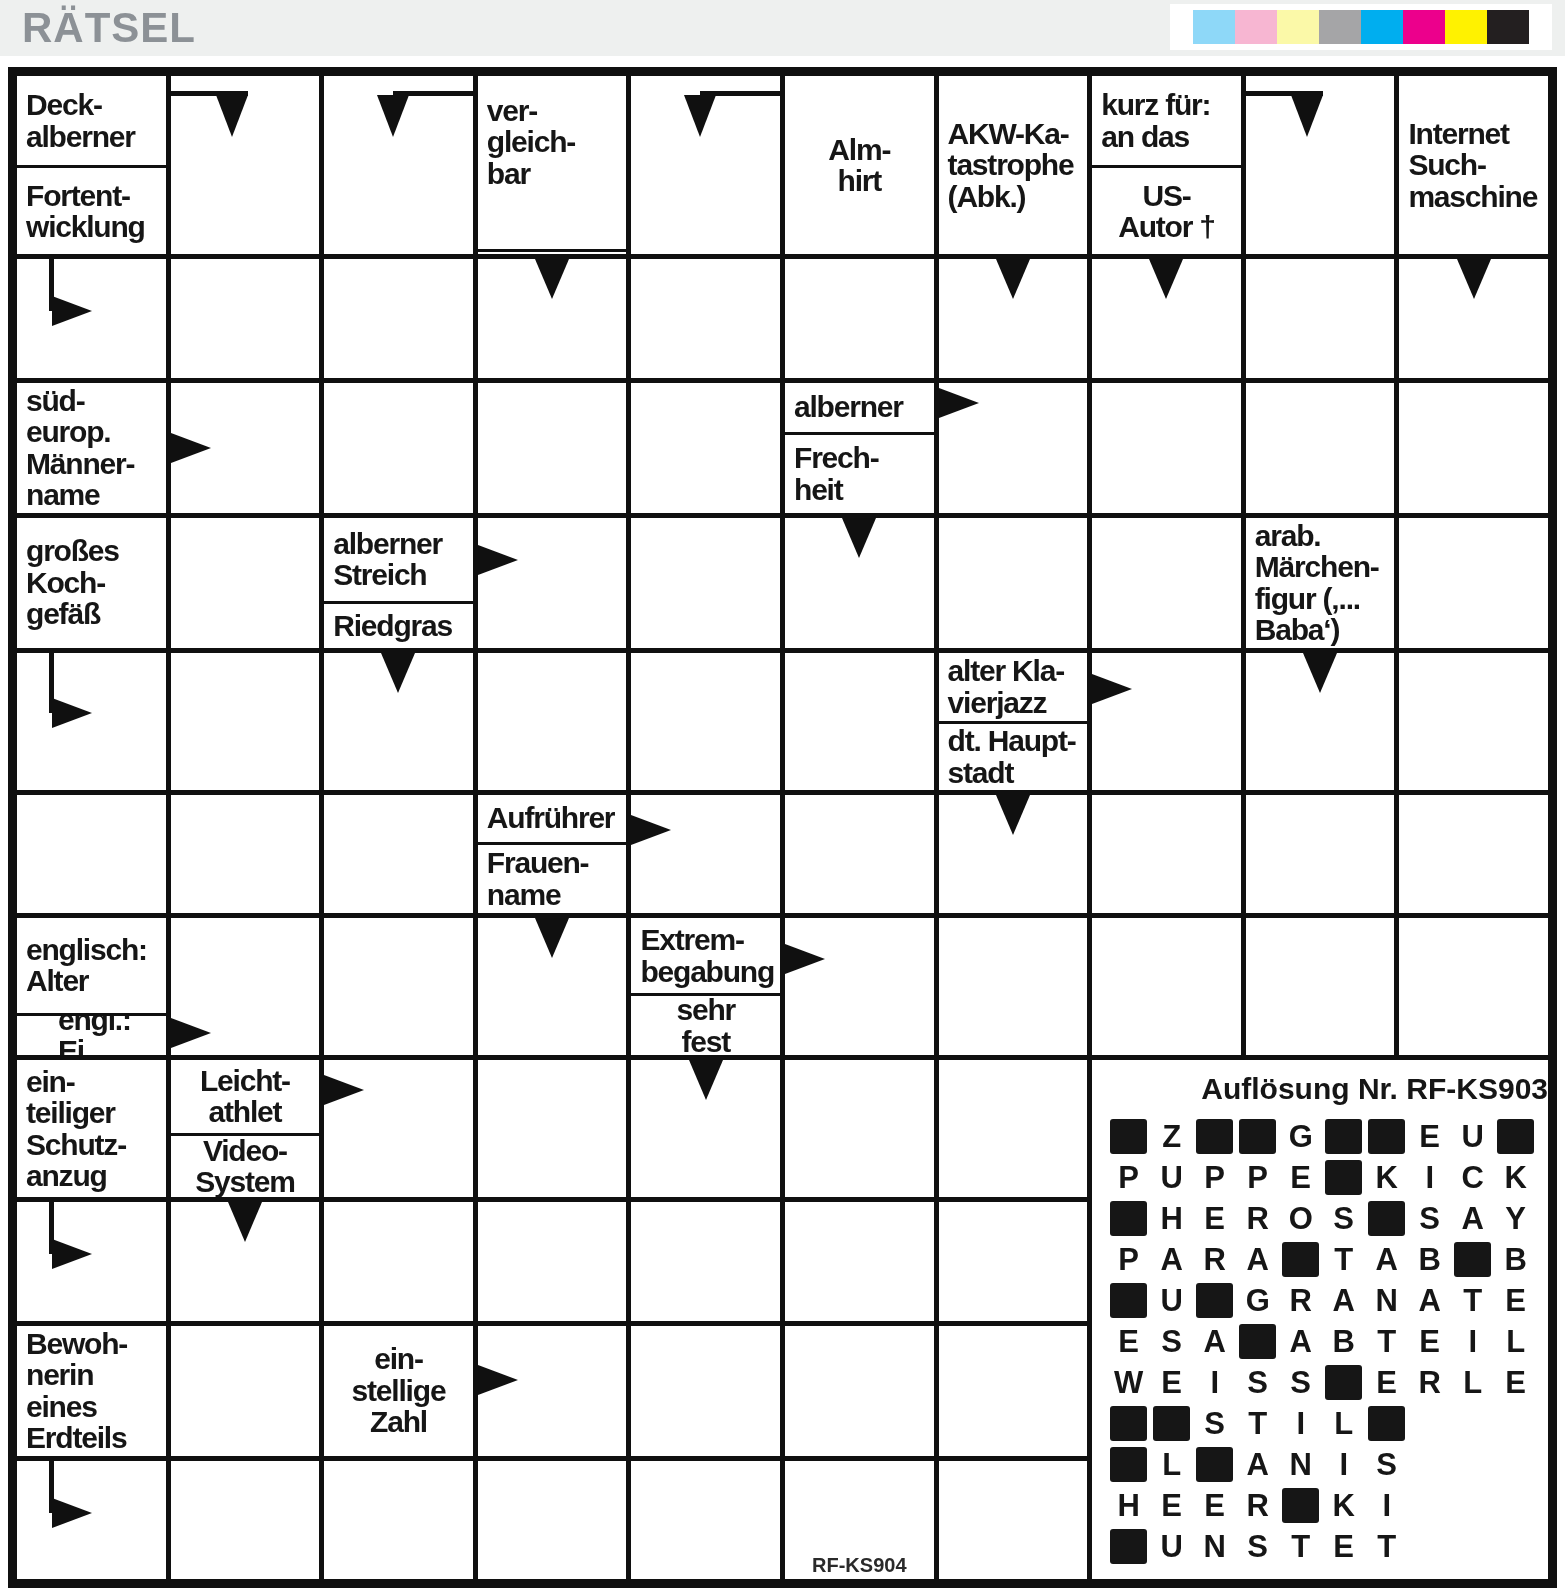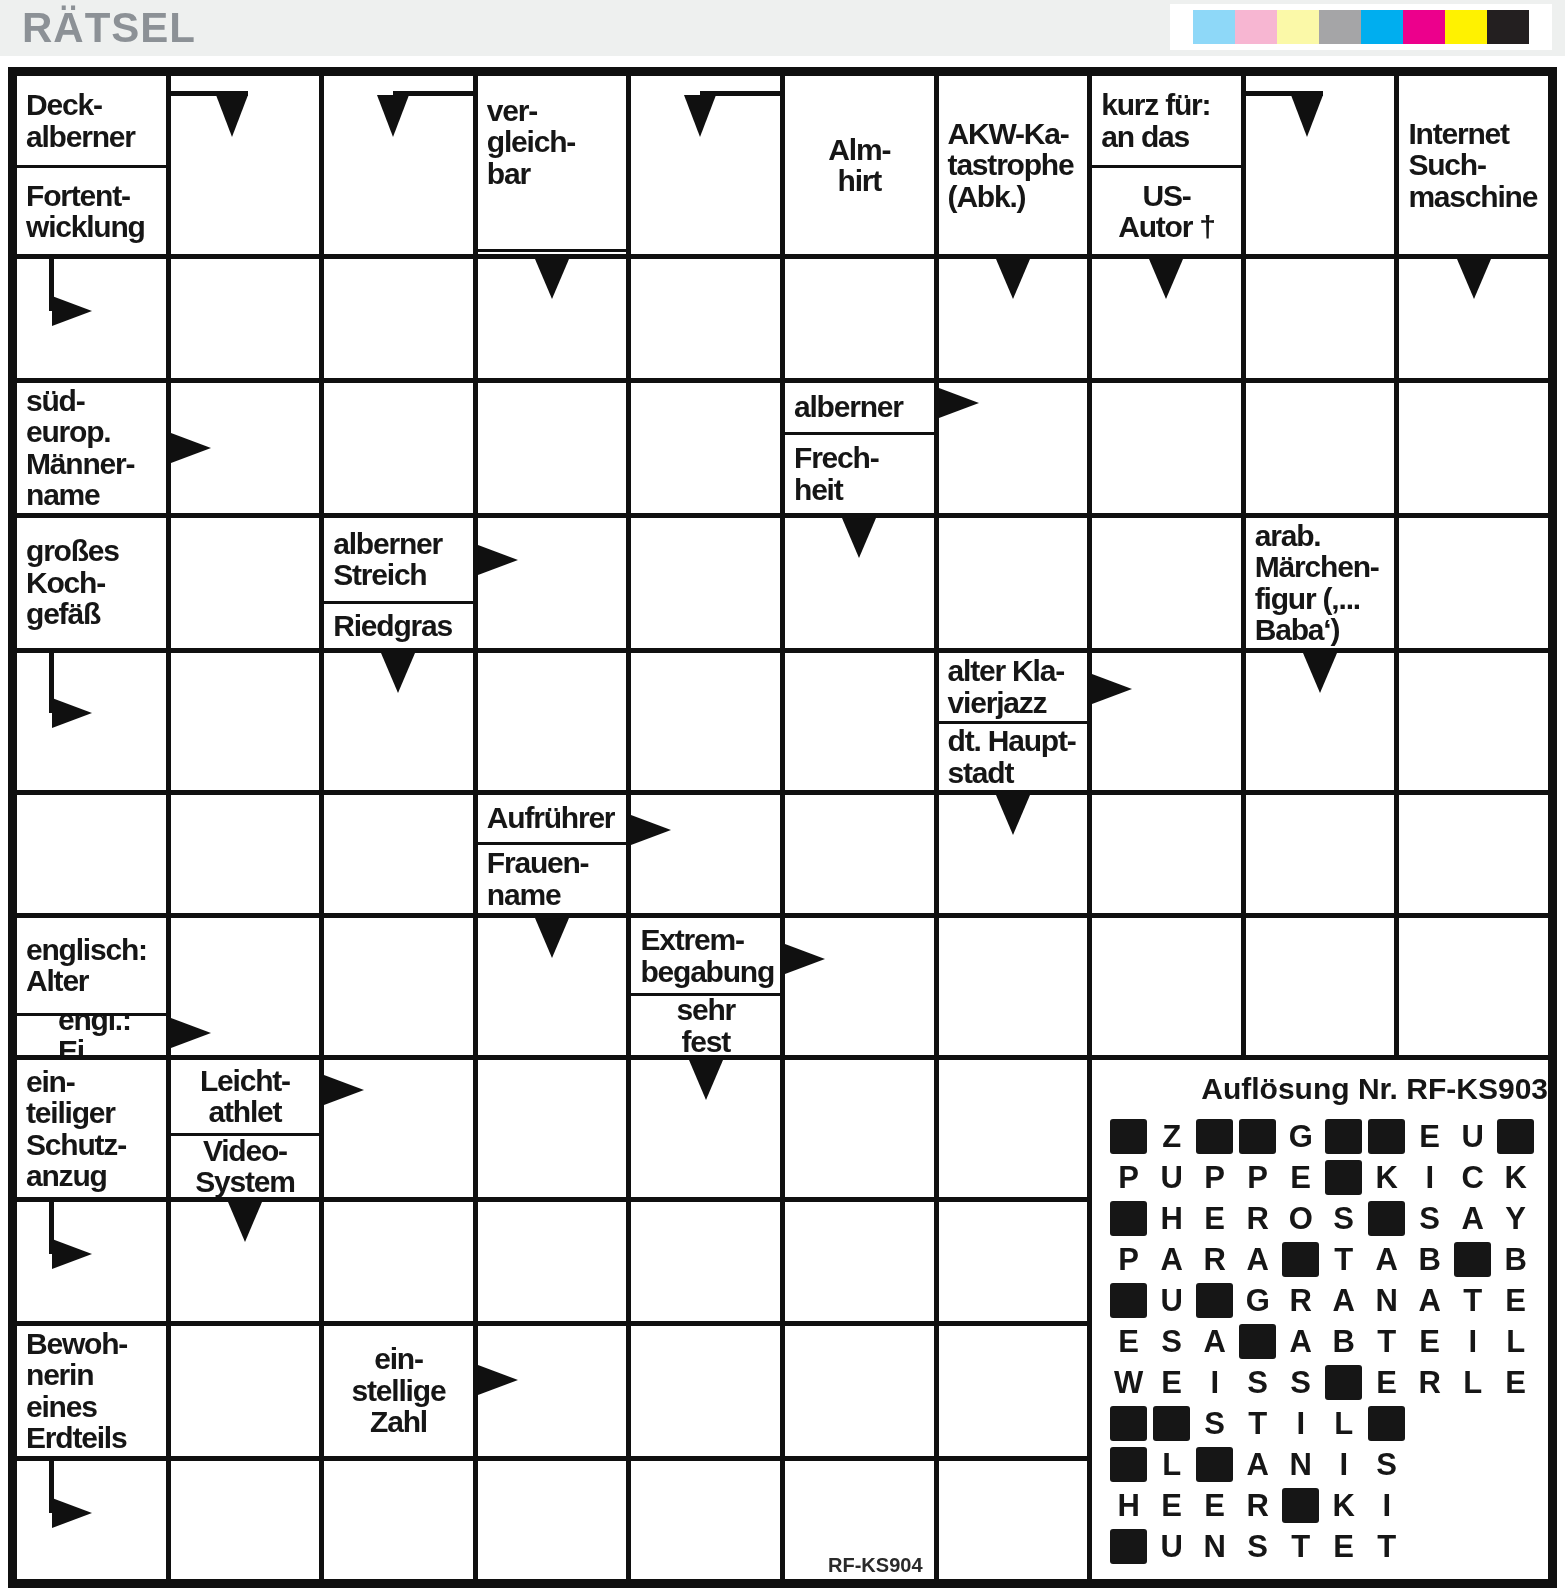--- a/index.html
+++ b/index.html
@@ -26,21 +26,21 @@
   .bd .tail{position:absolute;top:15px;height:5px;background:#101010;}
   .bd.from-left .tail{left:0;width:52%;}
   .bd.from-right .tail{right:0;width:54%;}
   .bd .tri{position:absolute;top:19px;width:0;height:0;border-left:16px solid transparent;border-right:16px solid transparent;border-top:42px solid #101010;}
   .bd.from-left .tri{left:calc(52% - 32px);}
   .bd.from-right .tri{left:calc(46% - 16px);}
   .br .tail{position:absolute;top:0;left:32px;width:5px;height:44%;background:#101010;}
   .br .tri{position:absolute;top:calc(44% - 15px);left:35px;width:0;height:0;border-top:15px solid transparent;border-bottom:15px solid transparent;border-left:40px solid #101010;}
   .arr-right{position:absolute;left:0;transform:translateY(-50%);width:0;height:0;border-top:15px solid transparent;border-bottom:15px solid transparent;border-left:40px solid #101010;}
 
-  .code-label{position:absolute;bottom:2px;left:16px;width:100%;text-align:center;font-weight:bold;font-size:20px;color:#2a2a2a;letter-spacing:0px;}
+  .code-label{position:absolute;bottom:2px;left:0;width:100%;text-align:center;font-weight:bold;font-size:20px;color:#2a2a2a;letter-spacing:0px;}
 
   
   .solution-panel{grid-column:8/11;grid-row:8/12;background:#ffffff;position:relative;}
   .sol-title{margin:12px 0 0 0;text-align:right;font-weight:bold;font-size:30px;color:#161616;letter-spacing:0px;}
   .sol-grid{margin:10px 0 0 15px;}
   .sol-row{display:flex;height:41px;}
   .sol-cell{width:43px;height:41px;display:flex;align-items:center;justify-content:center;}
   .sol-letter{font-weight:bold;font-size:31px;color:#161616;}
   .sol-block{width:37px;height:35px;background:#161616;border-radius:3px;}
 </style>

